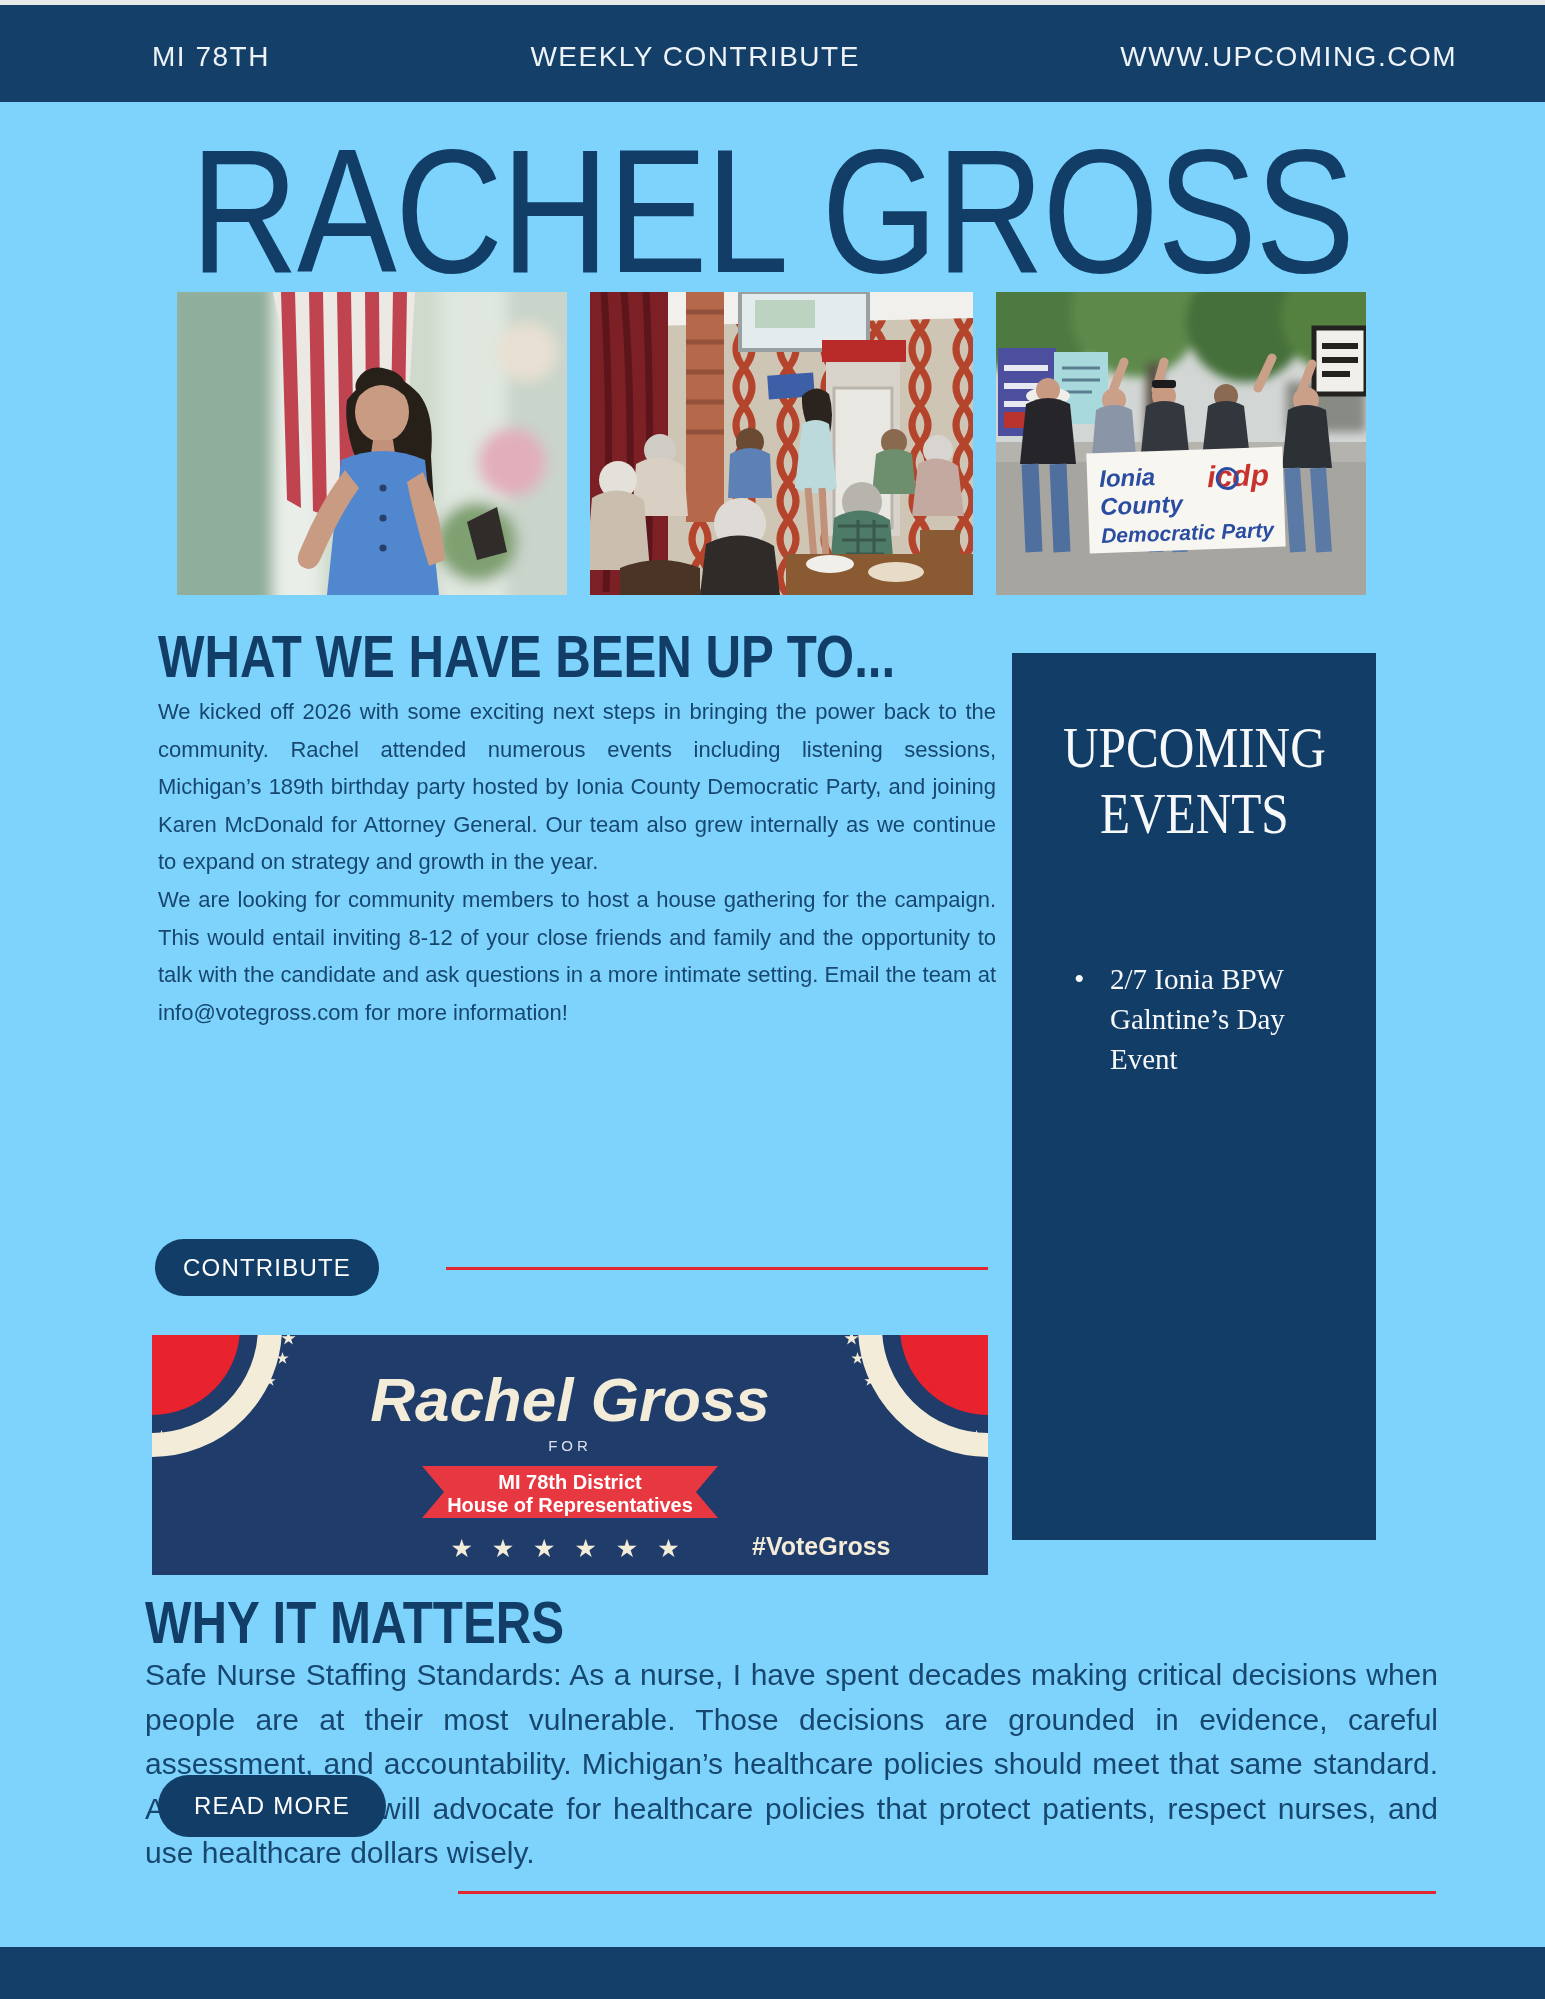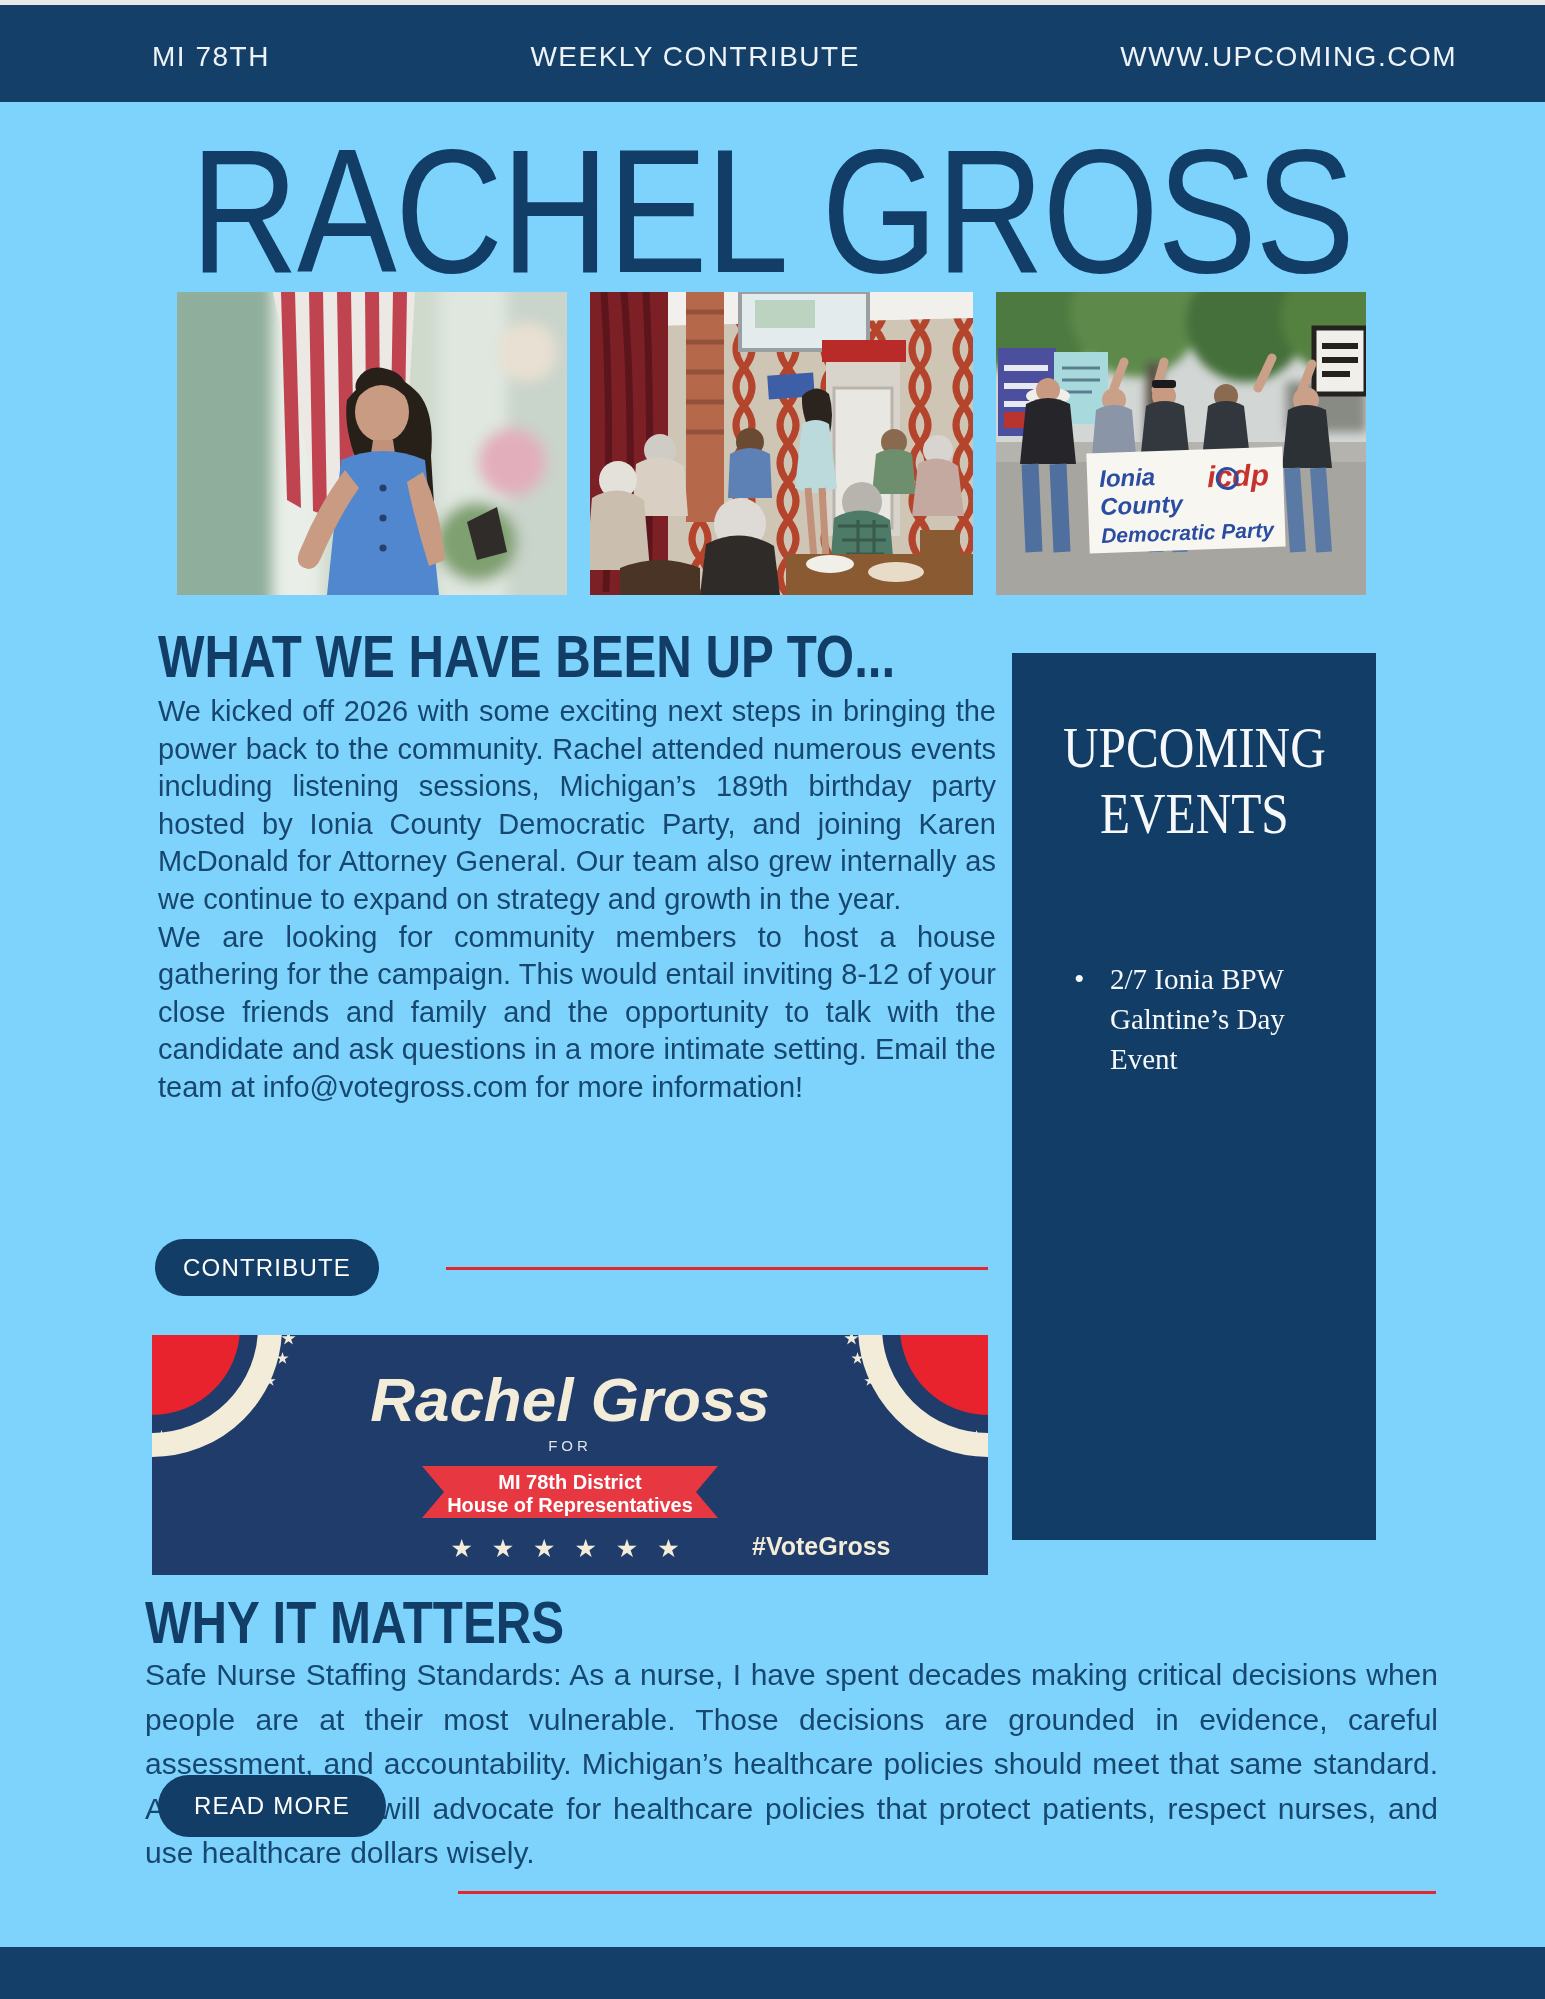--- a/index.html
+++ b/index.html
@@ -15,21 +15,21 @@
   .masthead{left:0;top:118px;width:1545px;text-align:center;line-height:1;}
   .masthead span{display:inline-block;font-size:176px;font-weight:500;color:#123d66;
                  letter-spacing:-2px;transform:scaleX(.85);transform-origin:center;white-space:nowrap;}
   
   .photos{left:177px;top:287px;width:1190px;height:303px;display:flex;gap:23px;}
   .ph{height:303px;overflow:hidden;background:#ddd;}
   
   .h1{font-size:60px;font-weight:700;color:#123d66;line-height:1;white-space:nowrap;}
   .h1 span{display:inline-block;transform:scaleX(.82);transform-origin:left;letter-spacing:0px;}
   
-  .copy{width:838px;font-size:29px;line-height:37.6px;color:#17476f;text-align:justify;}
+  .copy{width:838px;font-size:22px;line-height:37.6px;color:#17476f;text-align:justify;}
   .copy p{margin:0;}
   
   .sidebar{left:1012px;top:648px;width:364px;height:887px;background:#123d66;color:#f6f8fa;
            box-sizing:border-box;padding:62px 28px 0 28px;font-family:Liberation Serif, serif;}
   .sb-title{text-align:center;font-size:56px;line-height:66px;font-weight:500;}
   .sb-title span{display:inline-block;transform:scaleX(.88);transform-origin:center;}
   .sb-list{list-style:none;margin:112px 0 0 0;padding:0 6px 0 34px;font-size:29px;line-height:40px;}
   .sb-list li{position:relative;padding-left:36px;margin-bottom:42px;}
   .sb-list li::before{content:"•";position:absolute;left:0;top:0;font-size:30px;}
   

